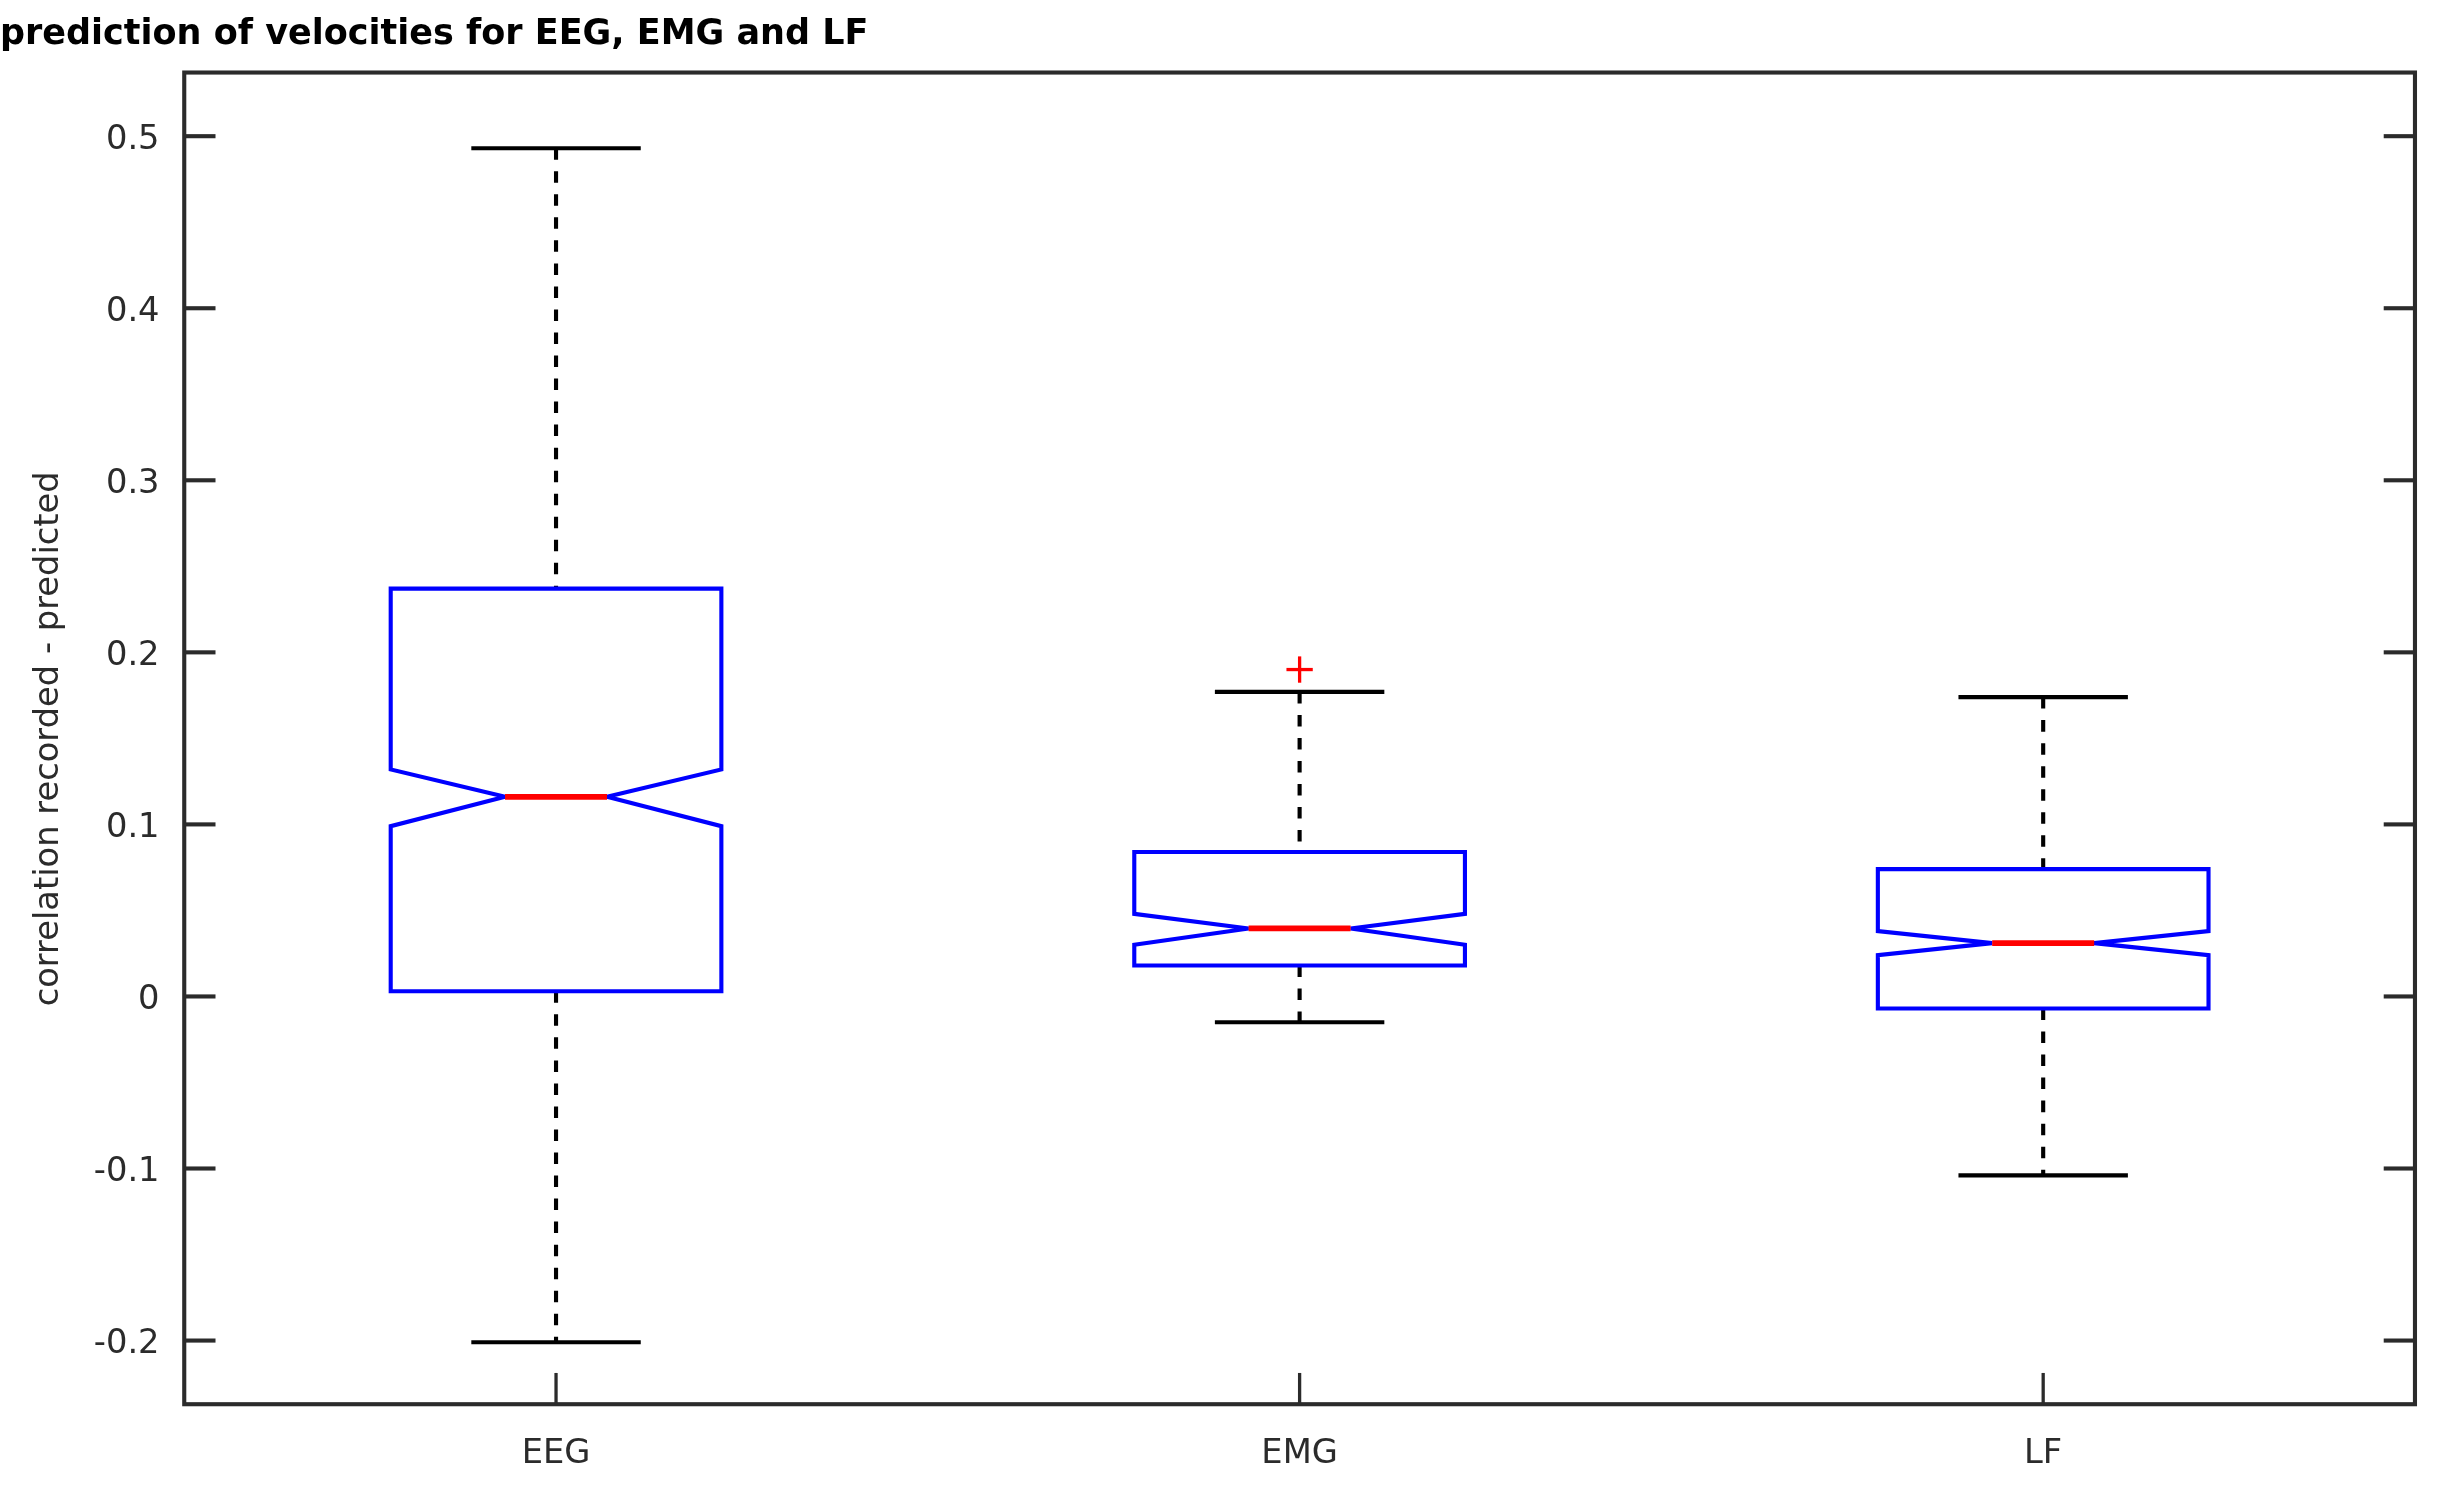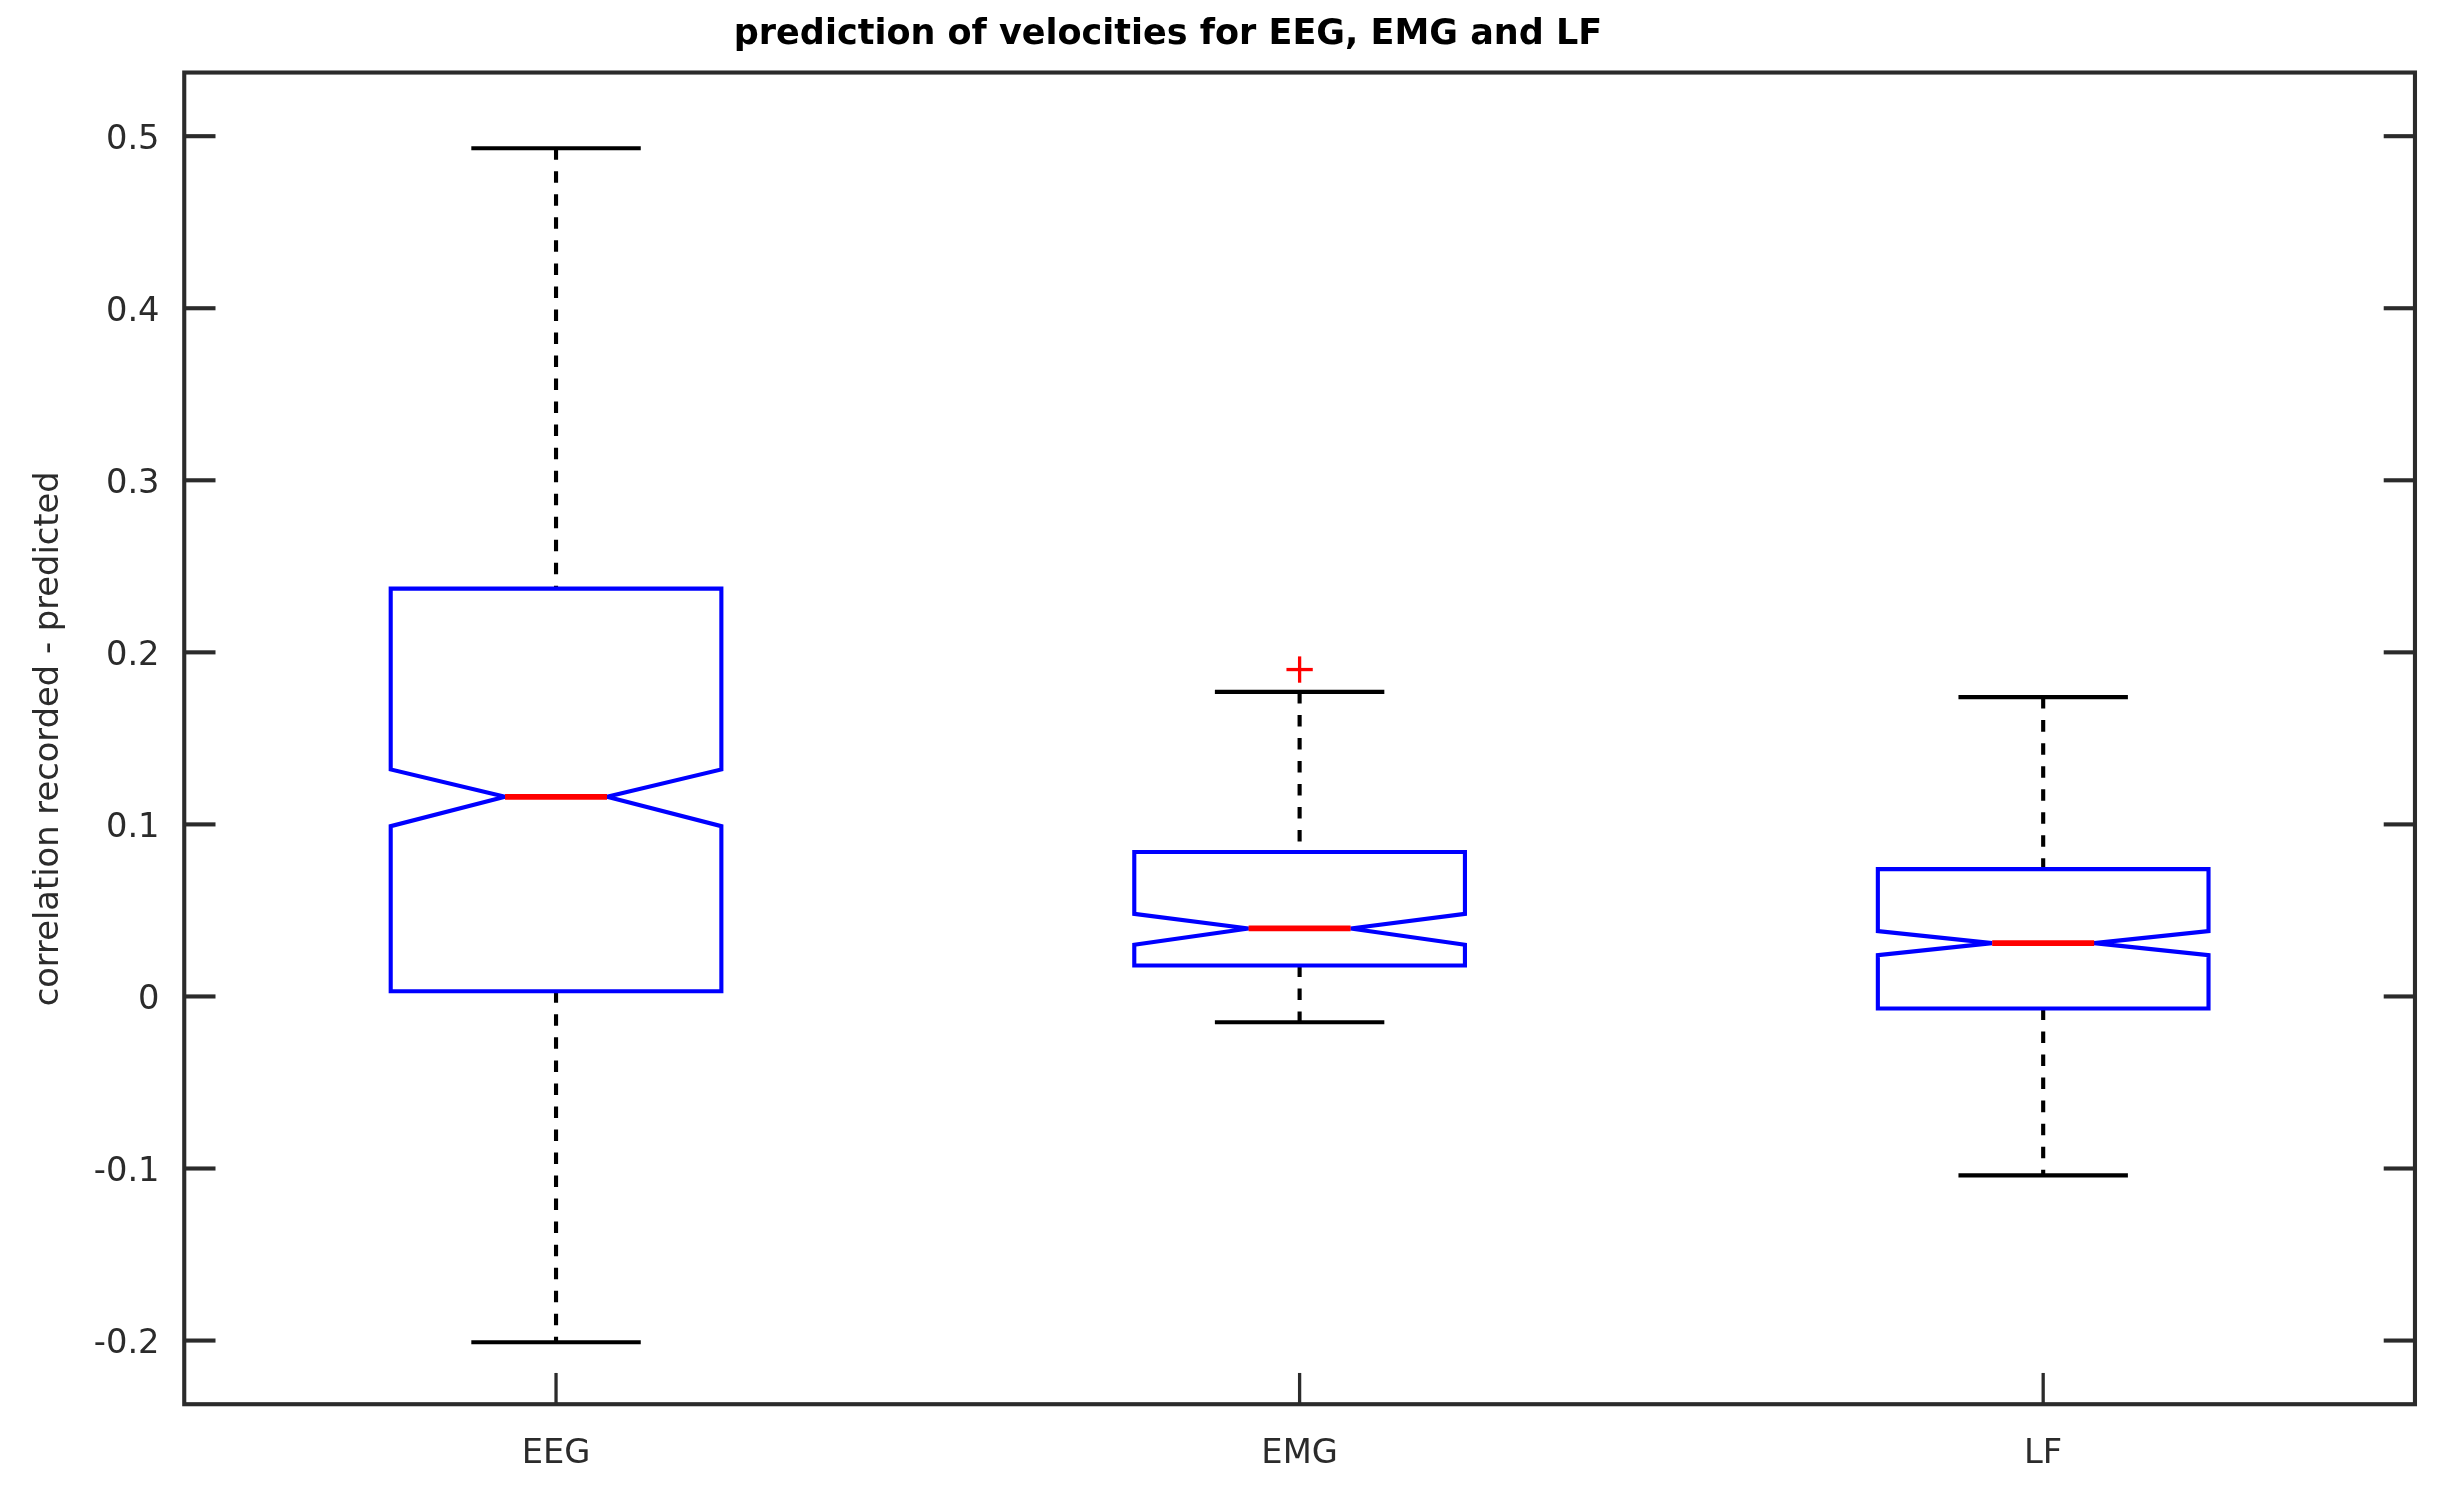--- a/index.html
+++ b/index.html
@@ -13,21 +13,21 @@
     height: 1508px;
     background: #ffffff;
     font-family: "DejaVu Sans", sans-serif;
     overflow: hidden;
   }
   #chart-title {
     position: absolute;
     left: 0;
     top: 11.5px;
     width: 2336px;
-    text-align: center;
+    text-align: left;
     font-family: "DejaVu Sans", sans-serif;
     font-size: 35px;
     font-weight: bold;
     color: #000000;
     letter-spacing: 0px;
   }
   #plot-svg {
     position: absolute;
     left: 0;
     top: 0;

